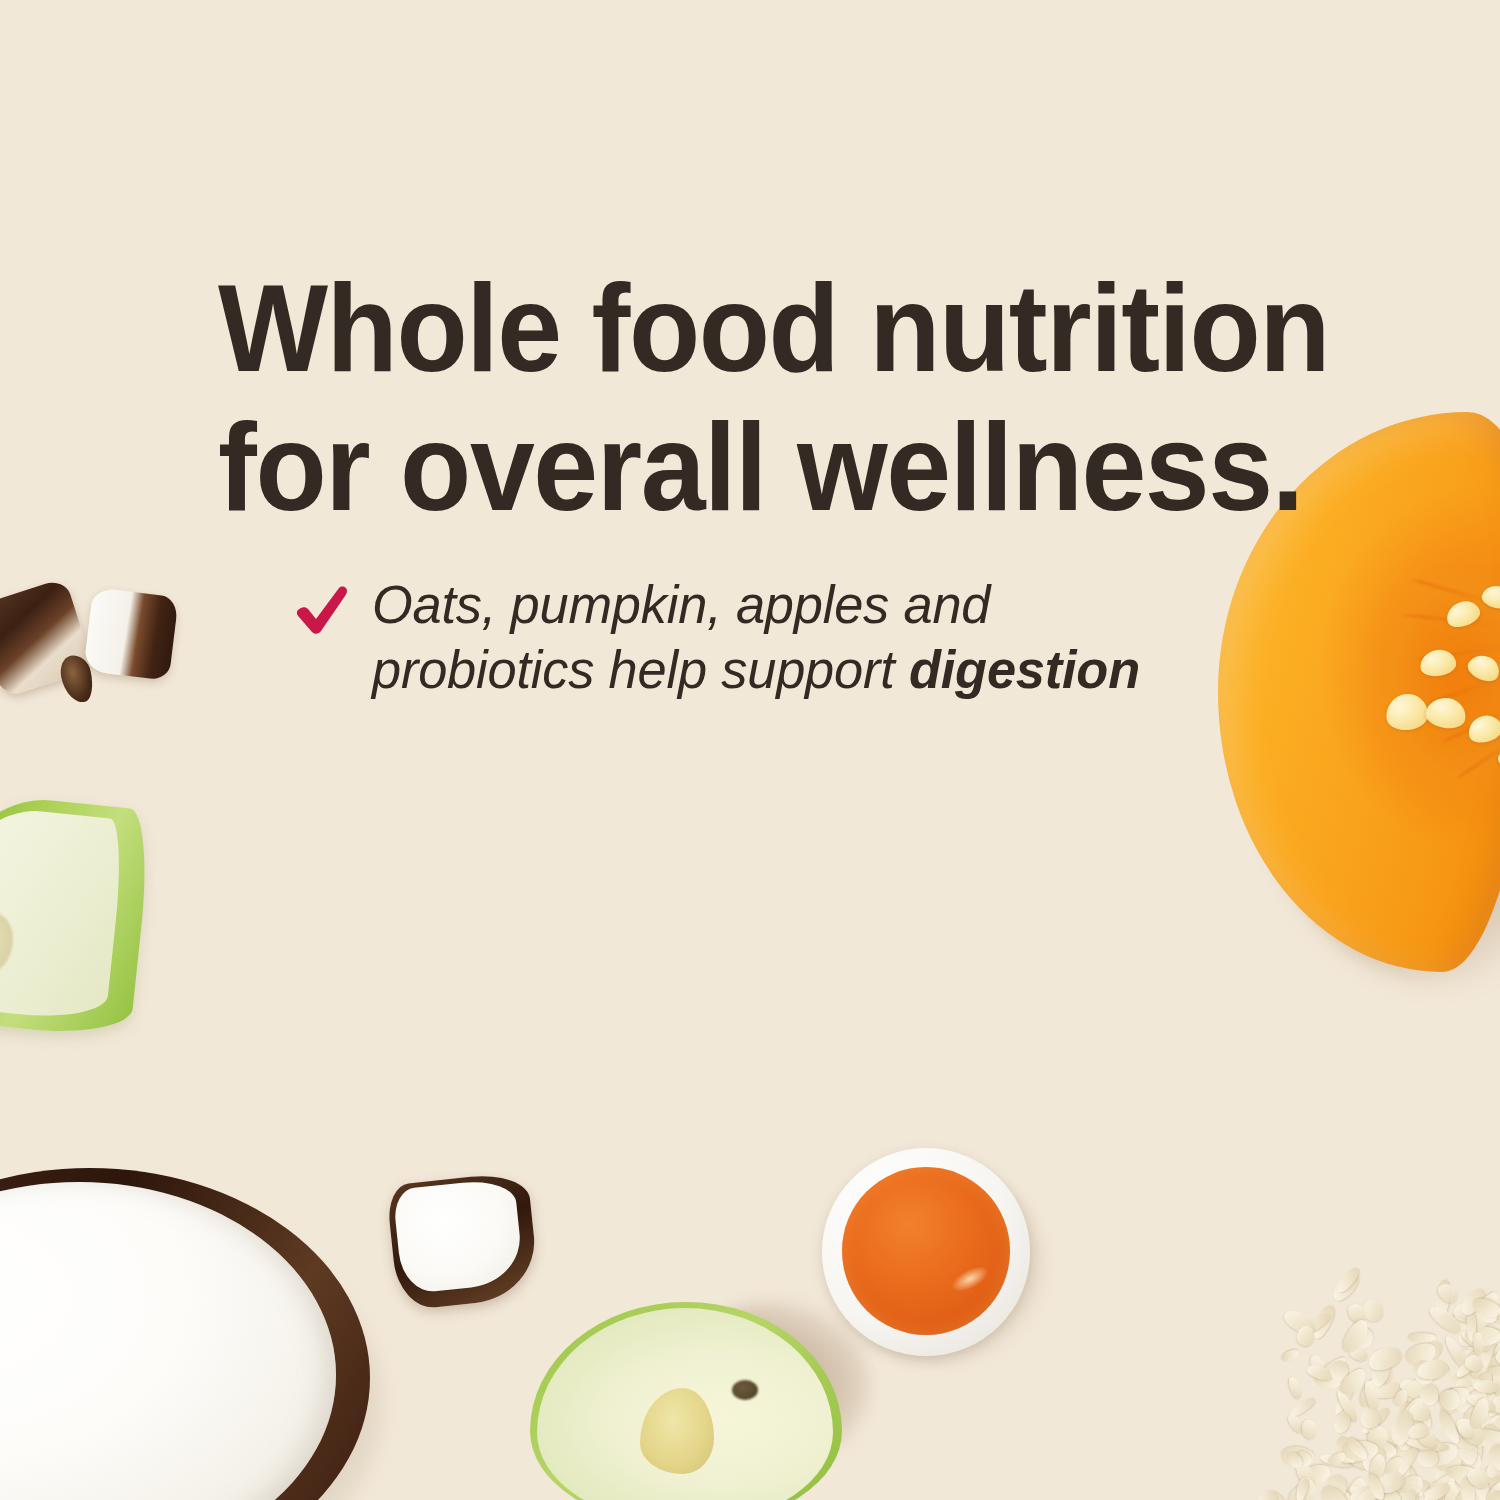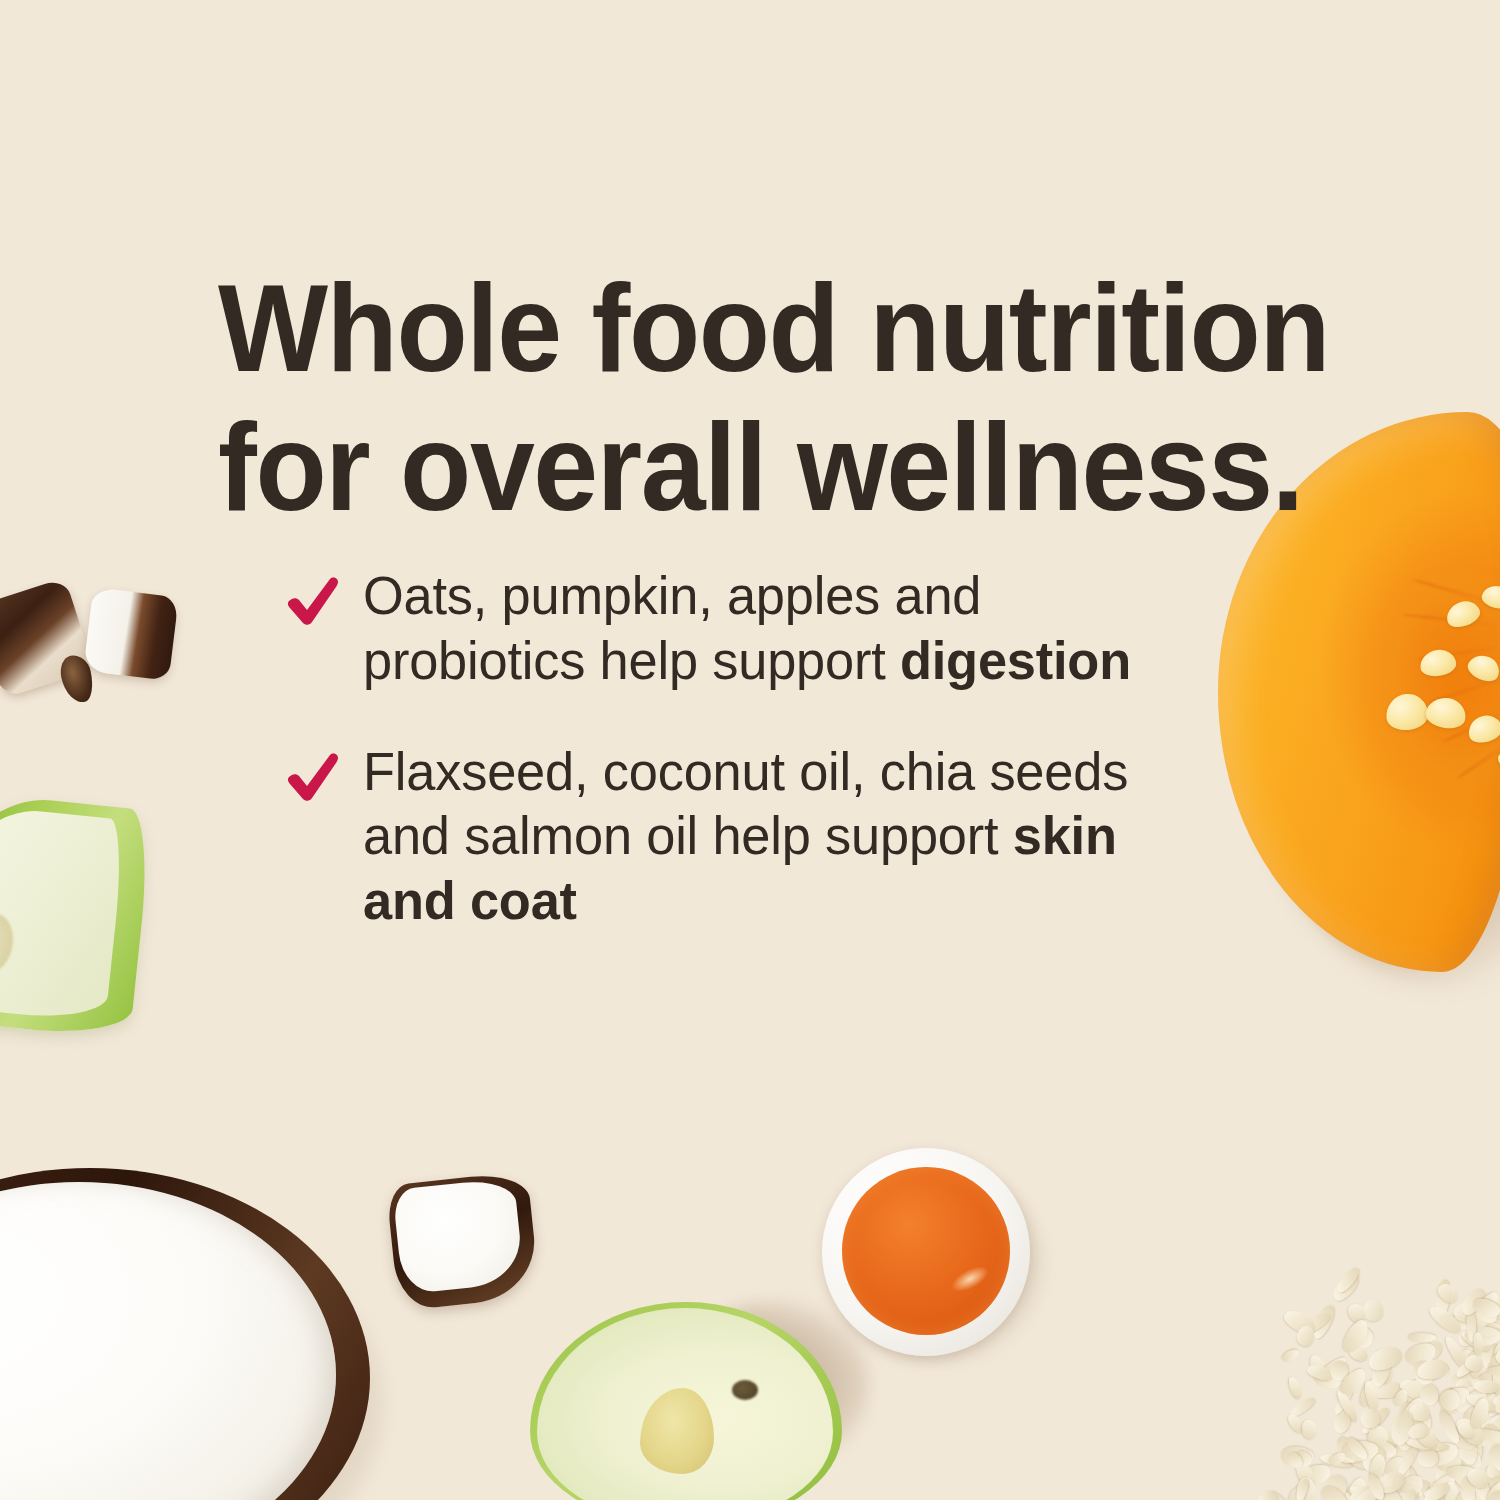--- a/index.html
+++ b/index.html
@@ -574,36 +574,28 @@
       <i class="oat" style="left: 238.3px; top: 353.5px; width: 21px; height: 11.6px; transform: rotate(288.1deg); opacity: 0.85;"></i>
       <i class="oat" style="left: 207.8px; top: 208.1px; width: 33.7px; height: 21px; transform: rotate(337.8deg); opacity: 0.92;"></i>
       <i class="oat" style="left: 304.4px; top: 265.9px; width: 32px; height: 15.4px; transform: rotate(108.7deg); opacity: 0.92;"></i>
     </div>
 
   <h1 id="headline">
     <span class="hl-line">Whole food nutrition</span>
     <span class="hl-line">for overall wellness.</span>
   </h1>
 
-  <ul id="benefits-list" style="list-style:none;margin:7px;padding:0;">
+  <ul id="benefits-list" style="list-style:none;margin:16px;padding:0;font-style:italic;">
 
     <li class="benefit-item">
       <span class="check-icon">
         <svg viewBox="0 0 56 54" xmlns="http://www.w3.org/2000/svg" aria-hidden="true">
           <path d="M4 26 C7 23 11 22 14 25 L22 35 L45 4 C48 1 53 3 53 7 C53 9 52 10 51 12 L27 47 C25 50 21 51 18 48 L5 33 C3 31 2 28 4 26 Z" fill="#c9174a"></path>
         </svg>
       </span>
       <span class="benefit-text">Oats, pumpkin, apples and probiotics help support <b>digestion</b></span>
     </li>
 
-    <li class="benefit-item">
-      <span class="check-icon">
-        <svg viewBox="0 0 56 54" xmlns="http://www.w3.org/2000/svg" aria-hidden="true">
-          <path d="M4 26 C7 23 11 22 14 25 L22 35 L45 4 C48 1 53 3 53 7 C53 9 52 10 51 12 L27 47 C25 50 21 51 18 48 L5 33 C3 31 2 28 4 26 Z" fill="#c9174a"></path>
-        </svg>
-      </span>
-      <span class="benefit-text">Flaxseed, coconut oil, chia seeds and salmon oil help support <b>skin and coat</b></span>
-    </li>
 
 
   </ul>
 
 </div>
 
 </body></html>

